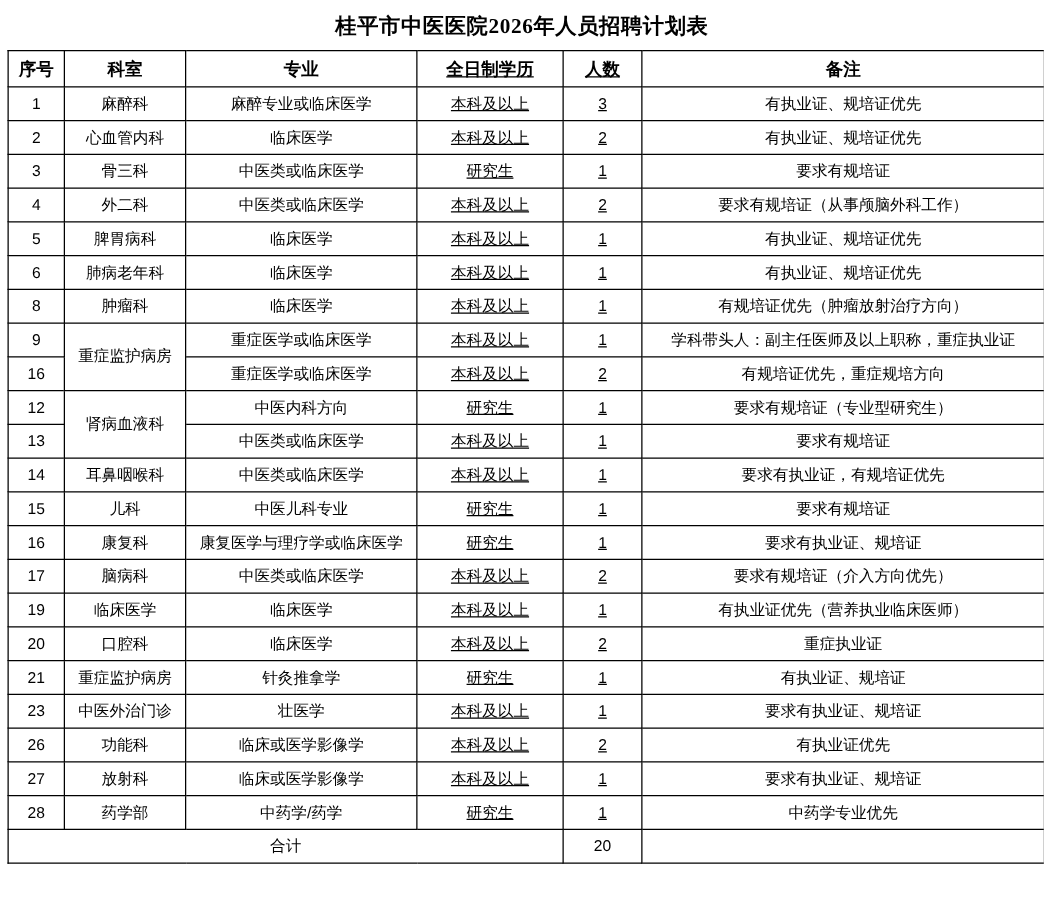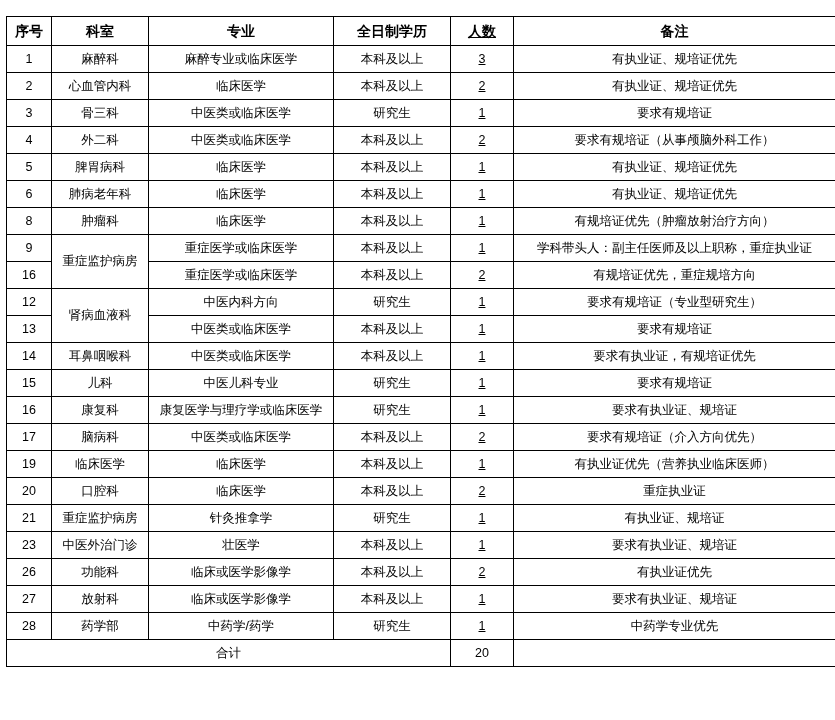--- a/index.html
+++ b/index.html
@@ -27,21 +27,21 @@
     font-size: 17px;
     font-weight: bold;
     letter-spacing: 0.5px;
     padding: 9px 0 8px 0;
     font-family: "Liberation Serif", serif;
   }
   table.plan {
     border-collapse: collapse;
     width: 823px;
     table-layout: fixed;
-    margin: 16px auto;
+    margin: 0 auto;
   }
   table.plan td, table.plan th {
     border: 1px solid #000000;
     font-size: 12.5px;
     font-weight: normal;
     text-align: center;
     vertical-align: middle;
     padding: 0;
     height: 26px;
     line-height: 1.15;
@@ -50,35 +50,36 @@
     white-space: nowrap;
   }
   table.plan thead td {
     font-size: 14px;
     font-weight: bold;
     height: 28px;
   }
   .c-no     { width: 44px; }
   .c-dept   { width: 96px; }
   .c-major  { width: 184px; }
-  .c-edu    { width: 116px; }
+  .c-edu    { width: 116px; text-decoration: underline; }
   .c-count  { width: 62px; text-decoration: underline; }
   .c-note   { width: 321px; }
   .small-note {
     font-size: 11px;
   }
   .total-row td {
     height: 27px;
   }
 </style>
 </head>
 <body>
 
 <div class="page">
 
+  <div class="doc-title">桂平市中医医院2026年人员招聘计划表</div>
 
   <table class="plan">
     <thead>
       <tr>
         <td class="c-no">序号</td>
         <td class="c-dept">科室</td>
         <td class="c-major">专业</td>
         <td class="c-edu">全日制学历</td>
         <td class="c-count">人数</td>
         <td class="c-note">备注</td>

